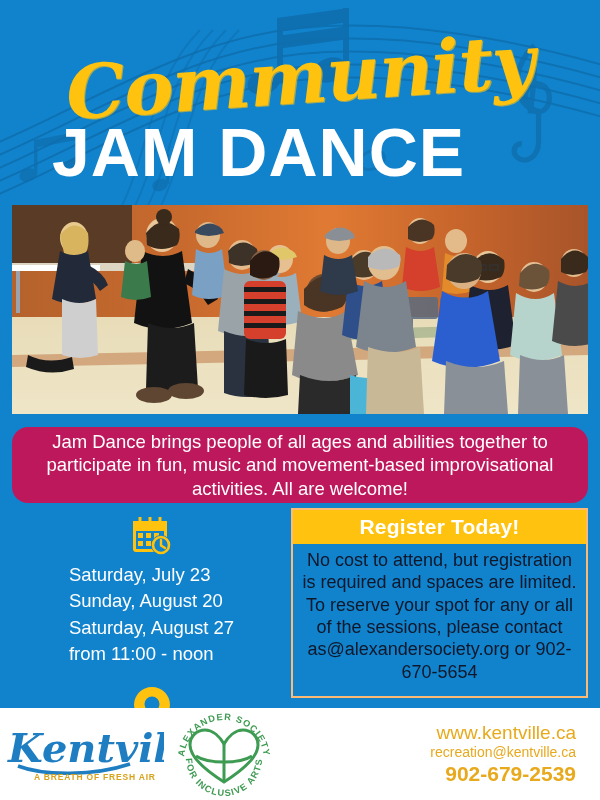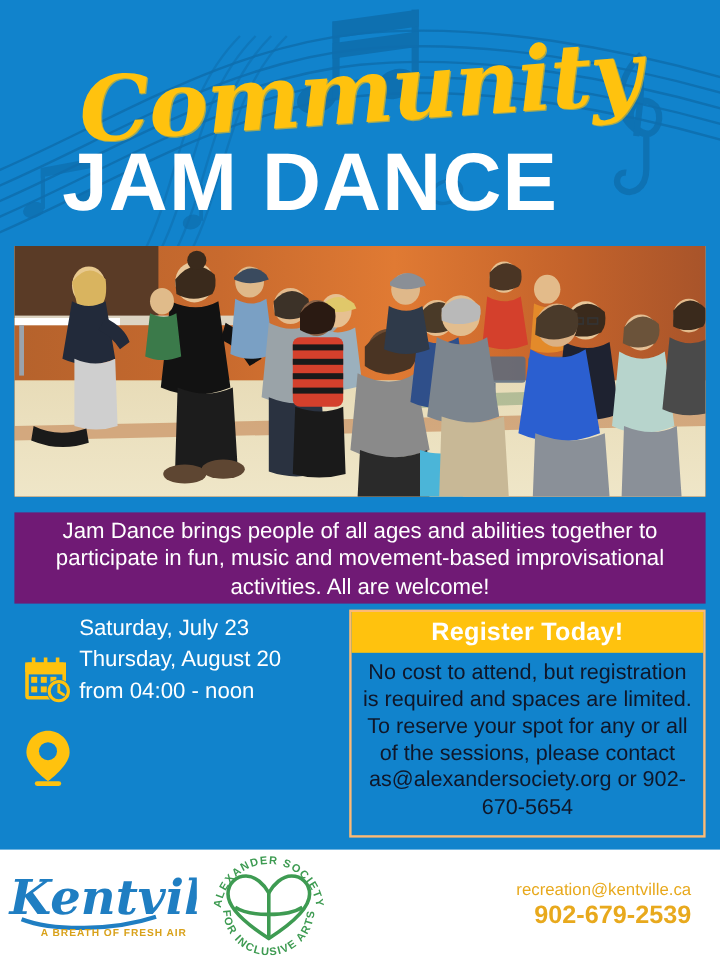--- a/index.html
+++ b/index.html
@@ -88,26 +88,27 @@
 
   .photo-svg { display: block; width: 576px; height: 209px; }
 
   
   .desc-box {
     position: absolute;
     top: 427px;
     left: 12px;
     width: 576px;
     height: 76px;
-    background: #701a75;
+    background: #be185d;
     z-index: 4;
     display: flex;
     align-items: center;
     justify-content: center;
     padding: 14px 10px;
+    border-radius: 16px;
   }
 
   .desc-text {
     color: #ffffff;
     font-size: 18.5px;
     line-height: 1.28;
     text-align: center;
     font-family: "Liberation Sans", sans-serif;
   }
 
@@ -115,21 +116,22 @@
   .info-col {
     position: absolute;
     top: 508px;
     left: 14px;
     width: 275px;
     z-index: 4;
   }
 
   .info-row {
     display: flex;
-    align-items: flex-end;
+    align-items: center;
+    flex-direction: column;
   }
 
   .info-row.dates { margin-bottom: 14px; }
 
   .icon-wrap {
     width: 52px;
     flex: 0 0 52px;
     display: flex;
     justify-content: center;
     padding-top: 6px;
@@ -476,22 +478,23 @@
             <path d="M20 3 v7"></path>
             <path d="M30 3 v7"></path>
           </g>
           <circle cx="31" cy="31" r="10" fill="#1183cc"></circle>
           <circle cx="31" cy="31" r="8" fill="none" stroke="#FFC20E" stroke-width="2.6"></circle>
           <path d="M31 26 v5.5 l4 2.5" fill="none" stroke="#FFC20E" stroke-width="2.4" stroke-linecap="round"></path>
         </svg>
       </div>
       <div class="info-lines">
         <div>Saturday, July 23</div>
-        <div>Thursday, August 20</div>
-        <div>from 04:00 - noon</div>
+        <div>Sunday, August 20</div>
+        <div>Saturday, August 27</div>
+        <div>from 11:00 - noon</div>
       </div>
     </div>
 
     <div class="info-row">
       <div class="icon-wrap pin">
         <svg width="40" height="48" viewBox="0 0 40 48">
           <path d="M20 2 C10 2 2 10 2 20 C2 31 20 44 20 44 C20 44 38 31 38 20 C38 10 30 2 20 2 Z" fill="#FFC20E"></path>
           <circle cx="20" cy="19" r="7.5" fill="#1183cc"></circle>
           <rect x="9" y="44" width="22" height="4" rx="2" fill="#FFC20E"></rect>
         </svg>
@@ -530,19 +533,20 @@
         <text font-family="Liberation Sans, sans-serif" font-size="9.2" font-weight="bold" fill="#3E9B52" letter-spacing="1.1">
           <textPath href="#arcTop" startOffset="50%" text-anchor="middle">ALEXANDER SOCIETY</textPath>
         </text>
         <text font-family="Liberation Sans, sans-serif" font-size="9.2" font-weight="bold" fill="#3E9B52" letter-spacing="1.1">
           <textPath href="#arcBot" startOffset="50%" text-anchor="middle">FOR INCLUSIVE ARTS</textPath>
         </text>
       </svg>
     </div>
 
     <div class="contact-block">
+      <div class="c1">www.kentville.ca</div>
       <div class="c2">recreation@kentville.ca</div>
       <div class="c3">902-679-2539</div>
     </div>
 
   </div>
 
 </div>
 
 </body></html>

